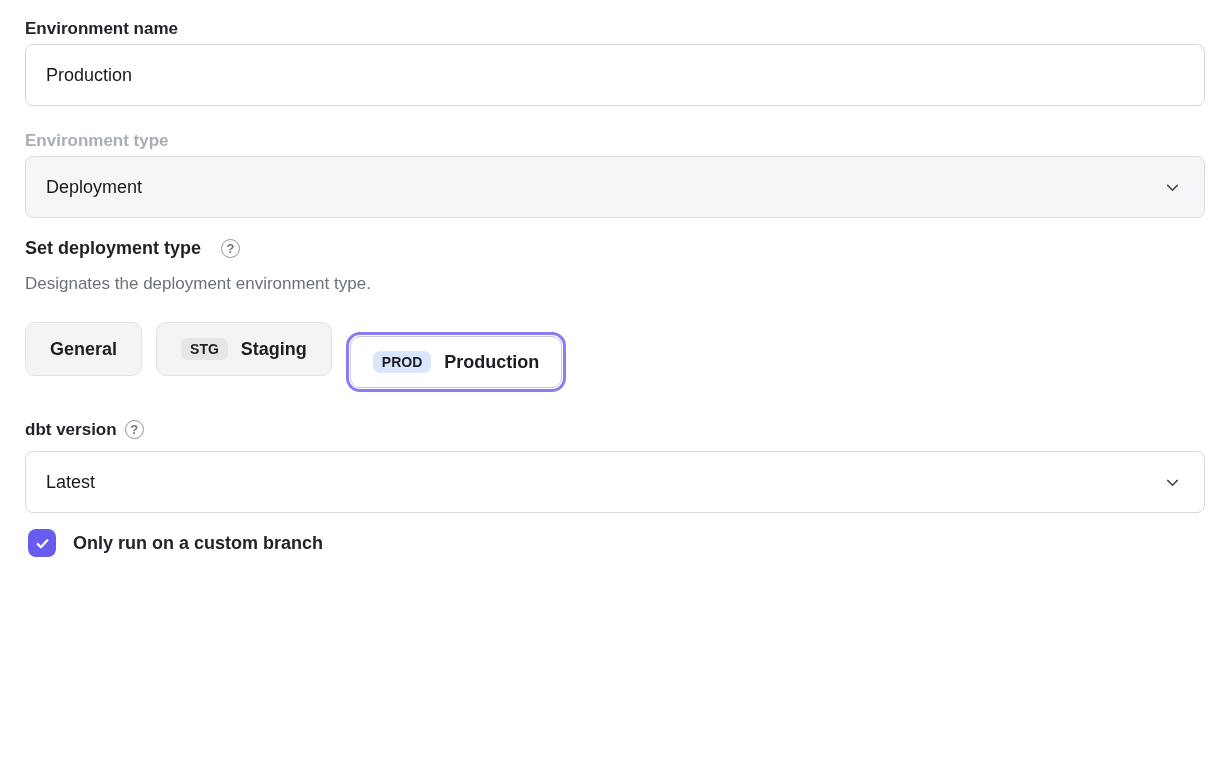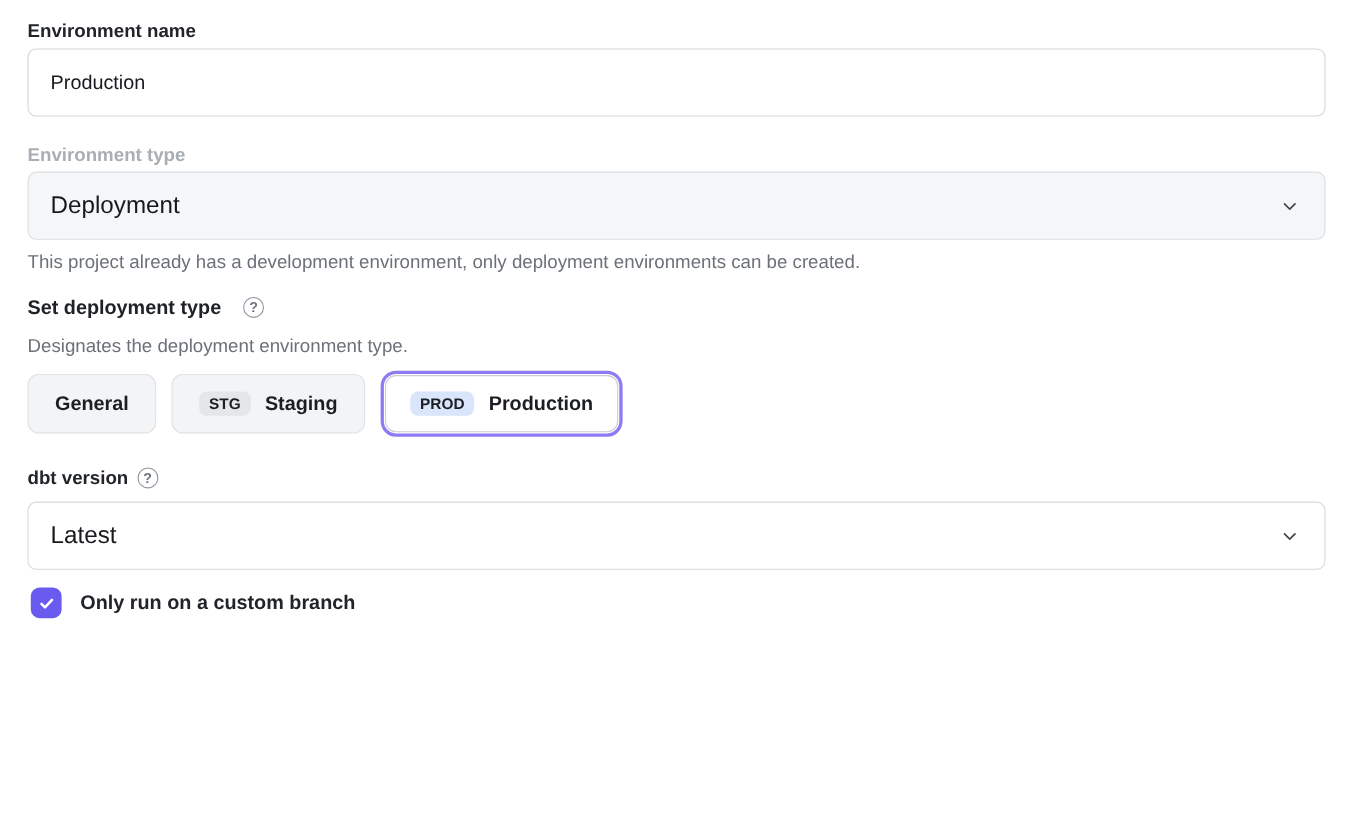--- a/index.html
+++ b/index.html
@@ -55,21 +55,21 @@
   .select {
     width: 100%;
     height: 62px;
     margin-top: 5px;
     border: 1px solid #d5d9dd;
     border-radius: 8px;
     padding: 0 23px 0 20px;
     display: flex;
     align-items: center;
     justify-content: space-between;
-    font-size: 22px;
+    font-size: 18px;
     color: #17191d;
     background: #ffffff;
     cursor: pointer;
   }
   .select.disabled { background: #f5f6f7; border-color: #dadde1; }
   .helper {
     font-size: 17px;
     color: #6b7178;
     line-height: 20px;
   }
@@ -114,20 +114,21 @@
     font-weight: 600;
     color: #1b1e23;
   }
   .badge-gray { background: #e5e6e8; }
   .badge-blue { background: #d8e5fb; }
   .type-btn-selected-ring {
     border: 3px solid #8d7bf3;
     border-radius: 14px;
     padding: 1px;
     background: #ffffff;
+    margin-top: 26px;
   }
   .type-btn-selected-ring .type-btn {
     height: 52px;
     background: #ffffff;
     border: 1px solid #c9cdd2;
     padding: 0 22px;
   }
   .dbt-version-label { margin-top: 27px; }
   .mt-select2 { margin-top: 11px; }
   .helper-dbt { margin-top: 13px; }
@@ -167,21 +168,20 @@
 
   <div class="field-label disabled" style="margin-top:24px;">Environment type</div>
   <div class="select disabled">
     <span>Deployment</span>
     <span class="chevron-icon">
       <svg width="17" height="17" viewBox="0 0 16 16">
           <path d="M3.5 6l4.5 4.5L12.5 6" stroke="#3f444a" stroke-width="1.4" fill="none" stroke-linecap="round" stroke-linejoin="round"></path>
         </svg>
     </span>
   </div>
-  <div class="helper mt">This project already has a development environment, only deployment environments can be created.</div>
 
   <div class="section-heading">
     <span>Set deployment type</span>
     <span class="help-icon">?</span>
   </div>
   <div class="helper" style="margin-top:15px;">Designates the deployment environment type.</div>
 
   <div class="type-row">
     <button class="type-btn">
       <span>General</span>

